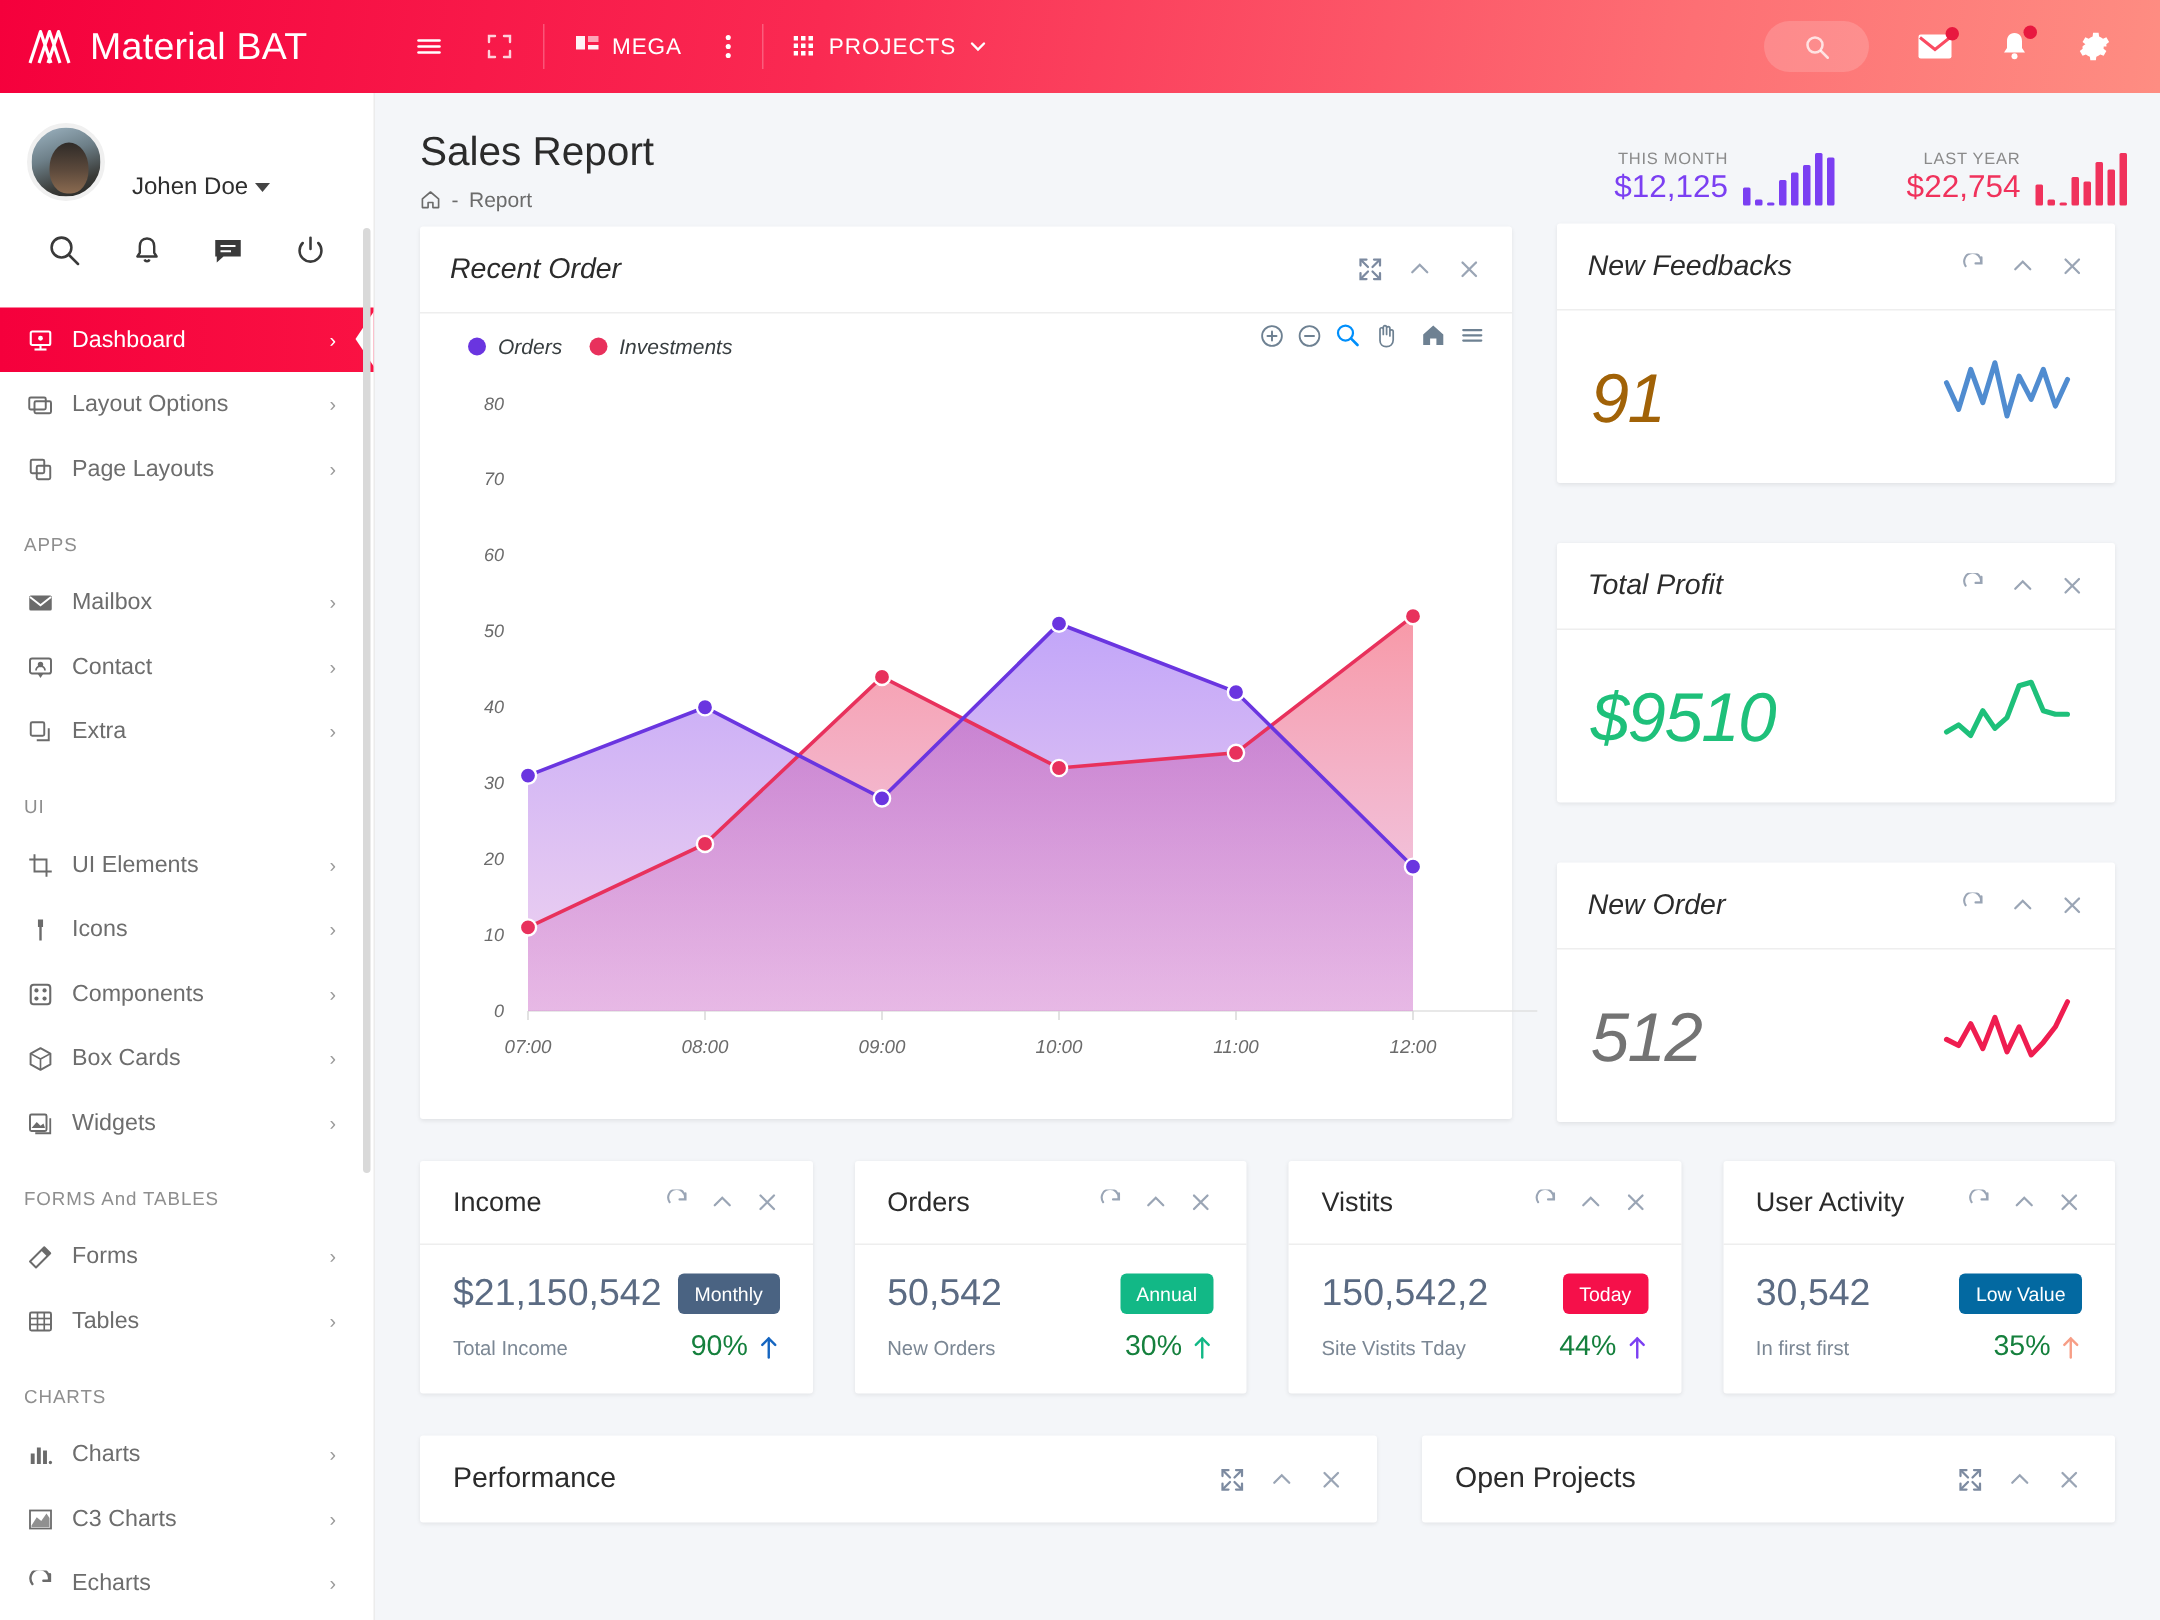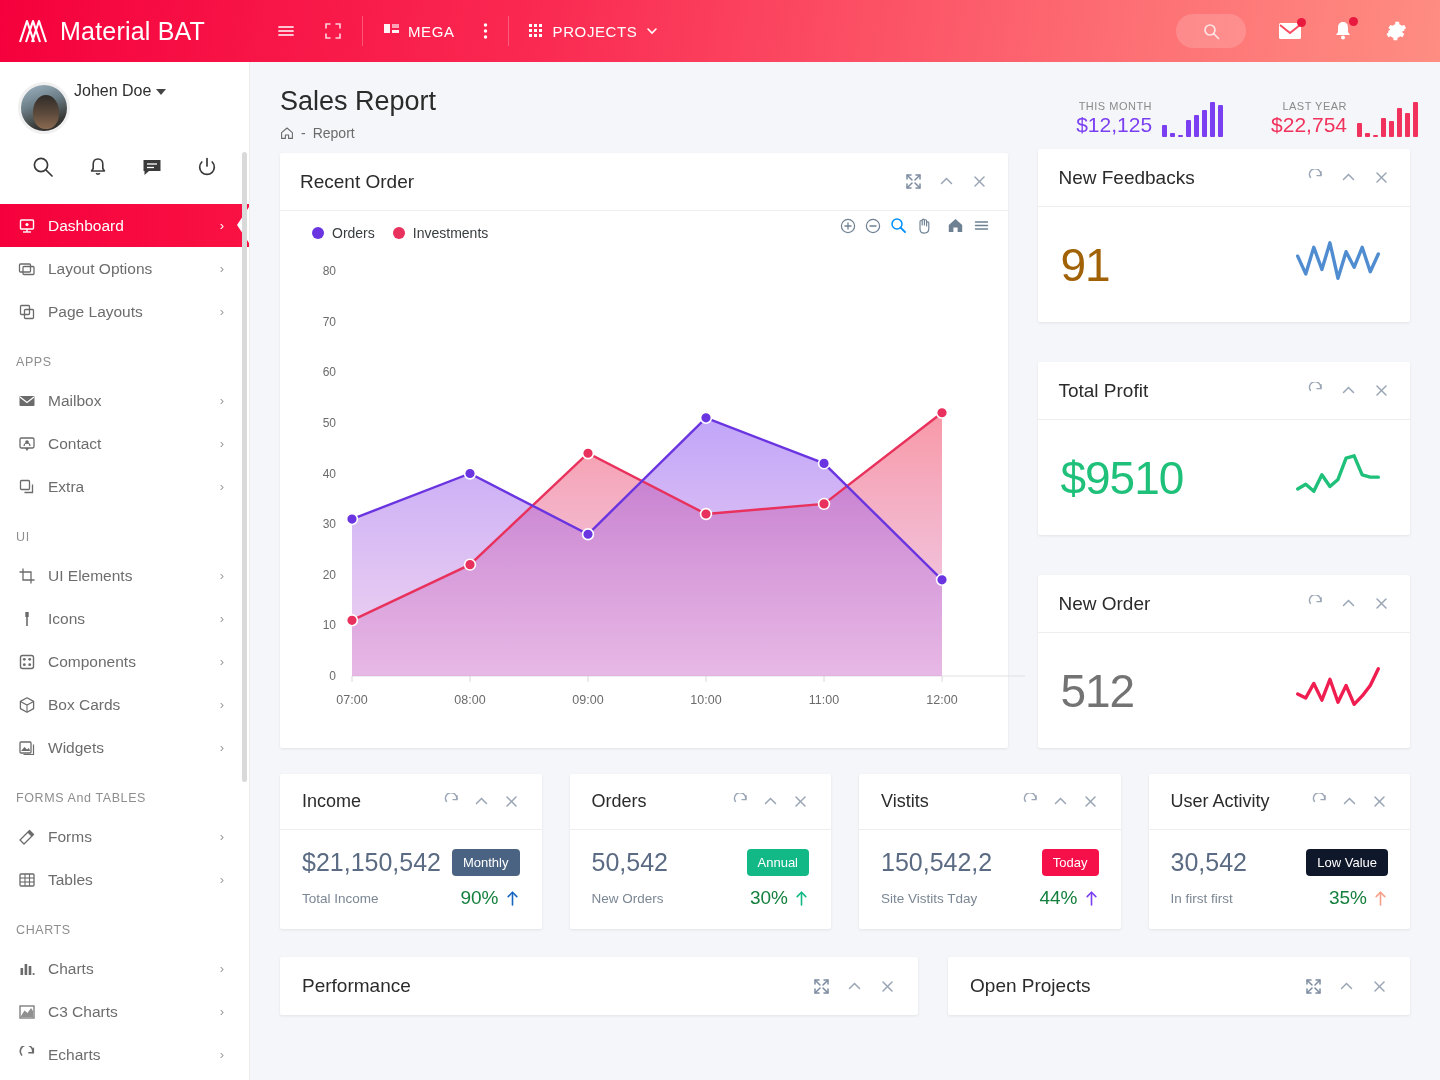--- a/index.html
+++ b/index.html
@@ -42,21 +42,21 @@
 
   
   .sidebar {
     position: absolute; top: 62px; left: 0; width: 250px; height: 1018px;
     background: #fff; overflow: hidden; z-index: 50;
     border-right: 1px solid #ececec;
   }
   .sb-scroll { position:absolute; top:0; left:0; width: 250px; height: 1018px; }
   .sb-track { position: absolute; right: 2px; top: 90px; width: 5px; height: 630px;
               background: #d9d9d9; border-radius: 3px; }
-  .profile { display: flex; align-items: flex-start; gap: 4px; padding: 20px 0 0 18px; }
+  .profile { display: flex; align-items: flex-end; gap: 18px; padding: 20px 0 0 18px; }
   .avatar {
     width: 52px; height: 52px; border-radius: 50%;
     background: linear-gradient(160deg,#9fb6c4 0%, #6d7f88 40%, #3a3b38 75%, #252422 100%);
     border: 3px solid #f0f0f0; overflow:hidden; position: relative;
   }
   .avatar::after{
     content:""; position:absolute; left:12px; top:10px; width:26px; height:34px;
     border-radius: 50% 50% 45% 45%;
     background: linear-gradient(180deg,#2f2b28 0%, #5d4a3c 55%, #8a6a50 100%);
   }
@@ -111,21 +111,21 @@
   .card { background:#fff; border-radius: 2px; box-shadow: 0 1px 3px rgba(0,0,0,.08); }
   .card-head {
     display:flex; align-items:center; height: 58px; padding: 0 20px;
     border-bottom: 1px solid #eee;
   }
   .card-title { font-size: 19px; color:#2b2b2b; font-weight: 400; }
   .card-tools { margin-left:auto; display:flex; align-items:center; gap: 16px; color:#8793a8; }
   .ct { cursor:pointer; display:flex; }
 
   .content { position:relative; padding: 8px 30px 0 30px; }
-  .row1 { display:flex; gap: 30px; align-items: flex-end; }
+  .row1 { display:flex; gap: 30px; align-items: center; font-style: italic; }
 
   
   .chart-card { width: 745px; }
   .chart-body { position: relative; height: 537px; padding: 14px 0 0 0; }
   .legend { display:flex; gap: 18px; padding-left: 32px; }
   .legend-item { display:flex; align-items:center; gap:8px; font-size:14px; color:#373d3f; }
   .legend-dot { width:12px;height:12px;border-radius:50%; }
   .apex-toolbar {
     position:absolute; right: 18px; top: 6px; display:flex; align-items:center; gap: 9px; color:#6e8192;
   }
@@ -922,21 +922,21 @@
                       <line x1="4" y1="4" x2="13" y2="13"></line>
                       <line x1="13" y1="4" x2="4" y2="13"></line>
                     </g>
                   </svg>
                 </span>
               </span>
             </div>
             <div class="mini-body">
               <div class="mini-top">
                 <span class="mini-value">30,542</span>
-                <span class="badge" style="background:#0f172a">Low Value</span>
+                <span class="badge" style="background:#0369a1">Low Value</span>
               </div>
               <div class="mini-bot">
                 <span class="mini-sub">In first first</span>
                 <span class="mini-pct">35%<svg width="15" height="17" viewBox="0 0 15 17">
                     <g stroke="#f79e86" stroke-width="1.6" stroke-linecap="round" fill="none">
                       <line x1="7.5" y1="15" x2="7.5" y2="2.5"></line>
                       <path d="M3.2 6.6 L7.5 2.3 L11.8 6.6"></path>
                     </g>
                   </svg></span>
               </div>

